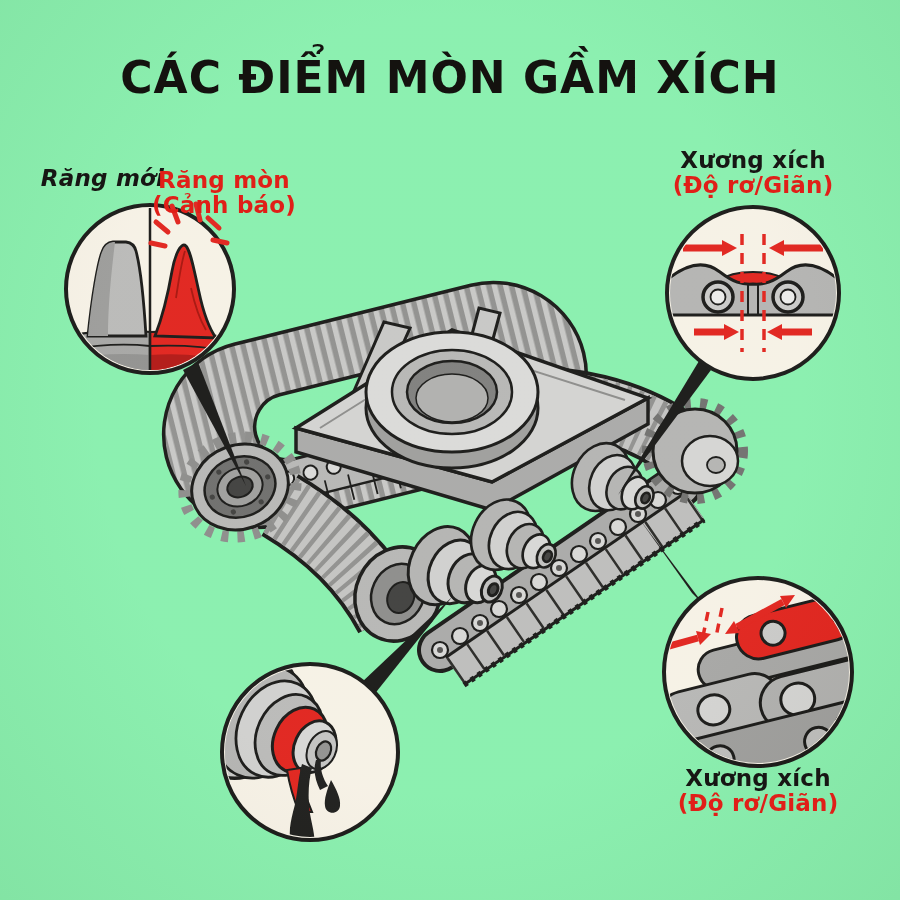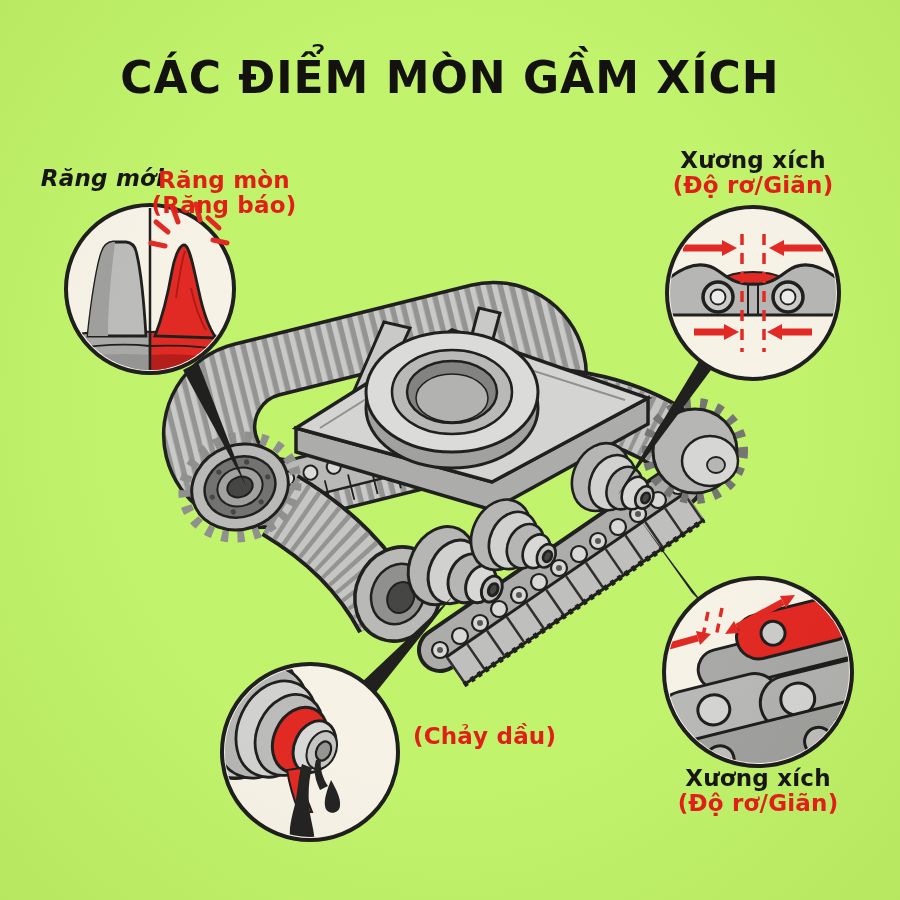--- a/index.html
+++ b/index.html
@@ -1,18 +1,18 @@
 <!DOCTYPE html>
 <html><head>
 <meta charset="utf-8">
 <style>
   html,body{margin:0;padding:0;background:#e8e4d8;}
   #poster{
     position:relative;width:900px;height:900px;overflow:hidden;
-    background:#bef264;
+    background:#86efac;
     font-family:"DejaVu Sans", sans-serif;
   }
   #poster:after{content:"";position:absolute;inset:0;pointer-events:none;
     background:radial-gradient(ellipse at 50% 45%, rgba(255,255,255,0.05) 55%, rgba(90,80,60,0.07) 100%);}
   svg{position:absolute;left:0;top:0;}
   .lbl{position:absolute;font-weight:bold;font-size:23px;line-height:1.1;
        color:#171614;text-align:center;letter-spacing:.2px;z-index:5;}
   .lbl.red{color:#e01f18;}
   .lbl.left{text-align:left;}
   #title{position:absolute;top:52px;left:0;width:100%;text-align:center;z-index:5;
@@ -22,36 +22,35 @@
 <body>
 
 <div id="poster">
 
   <div id="title">CÁC ĐIỂM MÒN GẦM XÍCH</div>
 
   <div class="lbl" style="top:166px;left:25px;width:155px;font-style:italic;">Răng mới</div>
 
   <div class="lbl red" style="top:168px;left:143px;width:162px;">
     <span style="display:block">Răng mòn</span>
-    <span style="display:block">(Răng báo)</span>
+    <span style="display:block">(Cảnh báo)</span>
   </div>
 
 
   <div class="lbl" style="top:148px;left:645px;width:216px;">
     <span style="display:block">Xương xích</span>
     <span style="display:block;color:#e01f18">(Độ rơ/Giãn)</span>
   </div>
 
   <div class="lbl" style="top:766px;left:648px;width:220px;">
     <span style="display:block">Xương xích</span>
     <span style="display:block;color:#e01f18">(Độ rơ/Giãn)</span>
   </div>
 
   <div class="lbl left" style="top:724px;left:413px;width:220px;">
-    <span style="display:block;color:#e01f18">(Chảy dầu)</span>
   </div>
 
   <svg width="900" height="900" viewBox="0 0 900 900">
     <defs>
       <pattern id="ribs" patternUnits="userSpaceOnUse" width="11" height="260">
         <rect width="11" height="260" fill="#c6c6c4"></rect>
         <rect x="5.5" width="5.5" height="260" fill="#8e8e8c"></rect>
       </pattern>
       <clipPath id="clipTL">
           <circle cx="150" cy="289" r="81"></circle>

